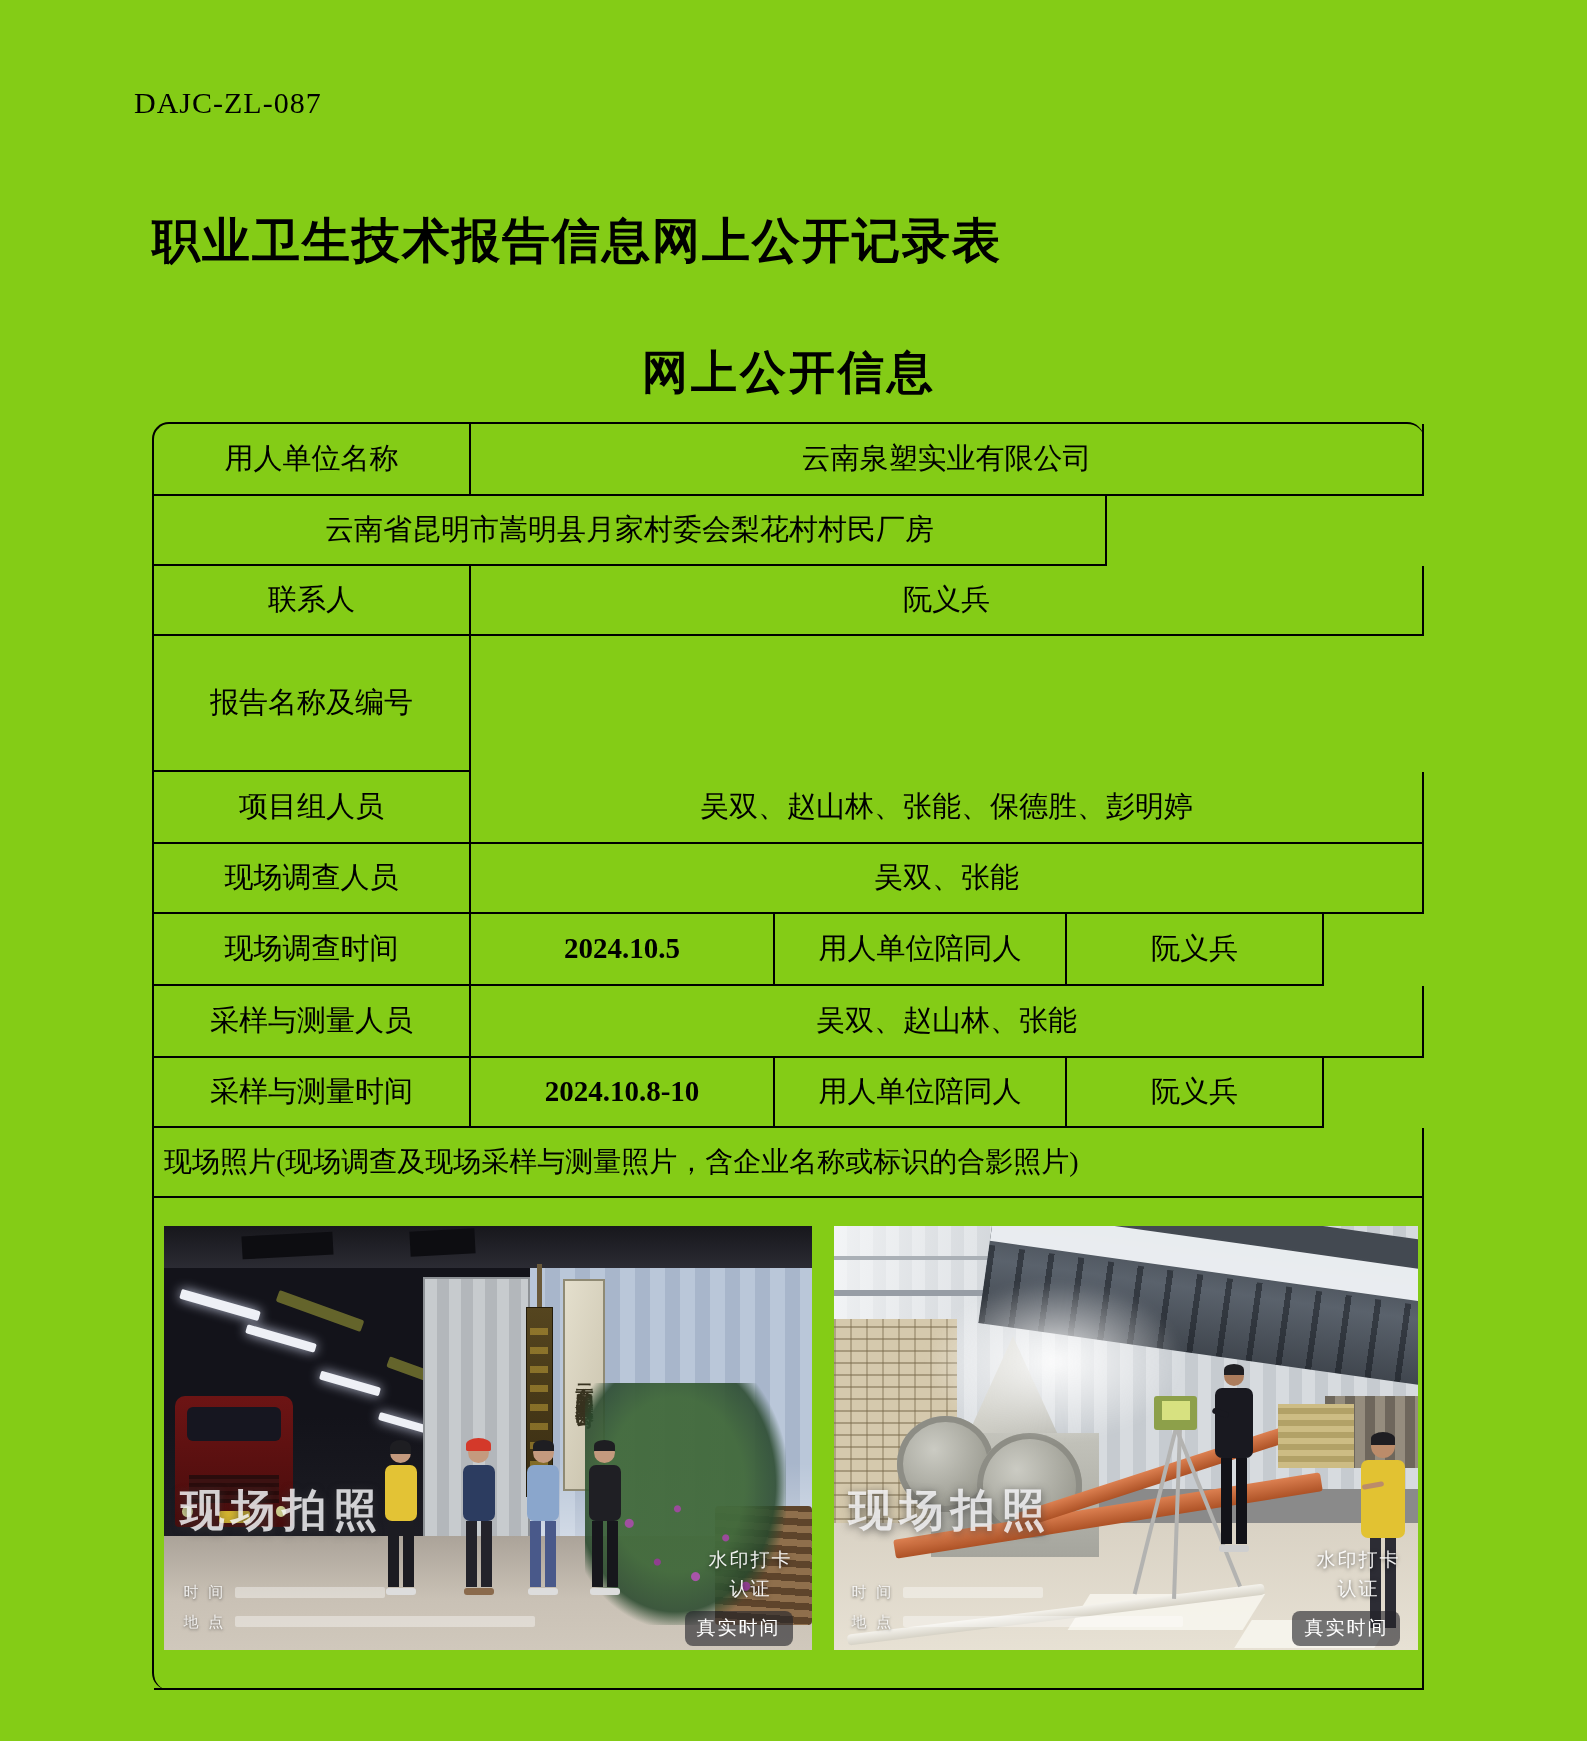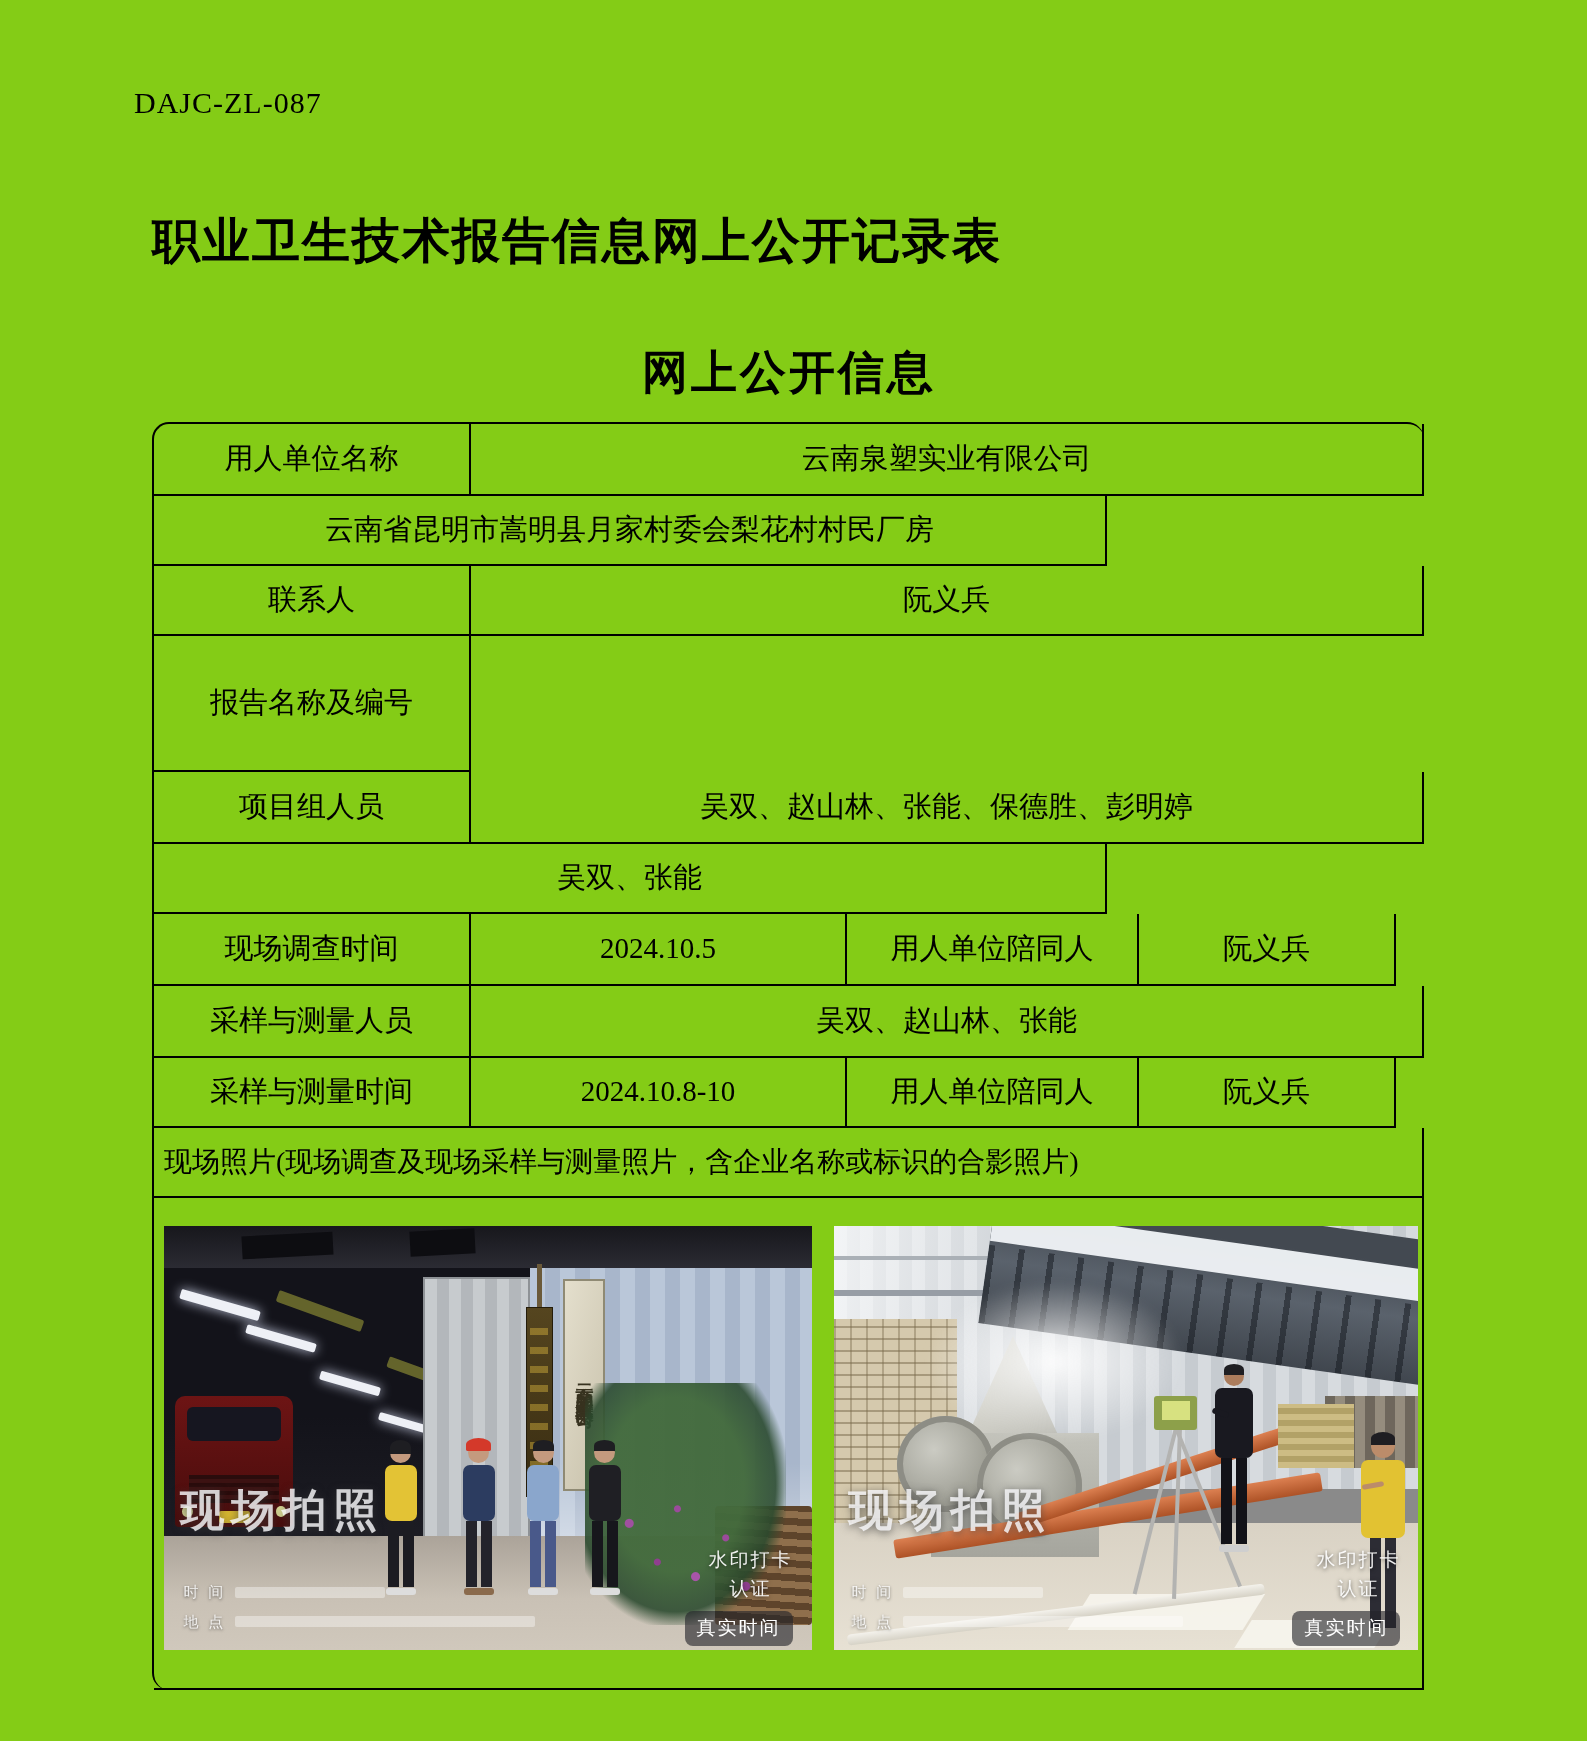--- a/index.html
+++ b/index.html
@@ -10,21 +10,21 @@
          font-size:48px;font-weight:bold;letter-spacing:2px;}
   .subtitle{position:absolute;left:152px;top:342px;width:1274px;text-align:center;
             font-size:46px;font-weight:bold;letter-spacing:3px;}
 
   
   .tbl{position:absolute;left:152px;top:422px;border-left:2px solid #000;border-top:2px solid #000;border-radius:17px;}
   .tr{display:flex;}
   .td{box-sizing:border-box;border-right:2px solid #000;border-bottom:2px solid #000;
       display:flex;flex-direction:column;align-items:center;justify-content:center;
       text-align:center;font-size:29px;line-height:1.5;}
-  .w1{width:317px;} .w2{width:953px;} .w4b{width:376px;} .w4c{width:292px;} .w4d{width:257px;}
+  .w1{width:317px;} .w2{width:953px;} .w4b{width:304px;font-weight:bold;} .w4c{width:292px;} .w4d{width:257px;}
   .full{width:1270px;}
   .h72{height:72px;} .h70{height:70px;} .h136{height:136px;}
   .caption-cell{align-items:flex-start;justify-content:center;text-align:left;
                 padding-left:10px;font-size:28px;}
   .photo-cell{height:492px;flex-direction:row;align-items:flex-start;justify-content:flex-start;
               padding:28px 0 0 10px;}
 
   
   .photo{position:relative;overflow:hidden;background:#8a8a8a;flex:none;}
   .photo-left{width:648px;height:424px;margin-right:22px;}
@@ -164,20 +164,21 @@
     <div class="tr">
       <div class="td w1 h136">报告名称及编号</div>
     </div>
 
     <div class="tr">
       <div class="td w1 h72">项目组人员</div>
       <div class="td w2 h72">吴双、赵山林、张能、保德胜、彭明婷</div>
     </div>
 
     <div class="tr">
+      <div class="td w1 h70">现场调查人员</div>
       <div class="td w2 h70">吴双、张能</div>
     </div>
 
     <div class="tr">
       <div class="td w1 h72">现场调查时间</div>
       <div class="td w4b h72">2024.10.5</div>
       <div class="td w4c h72">用人单位陪同人</div>
       <div class="td w4d h72">阮义兵</div>
     </div>
 

